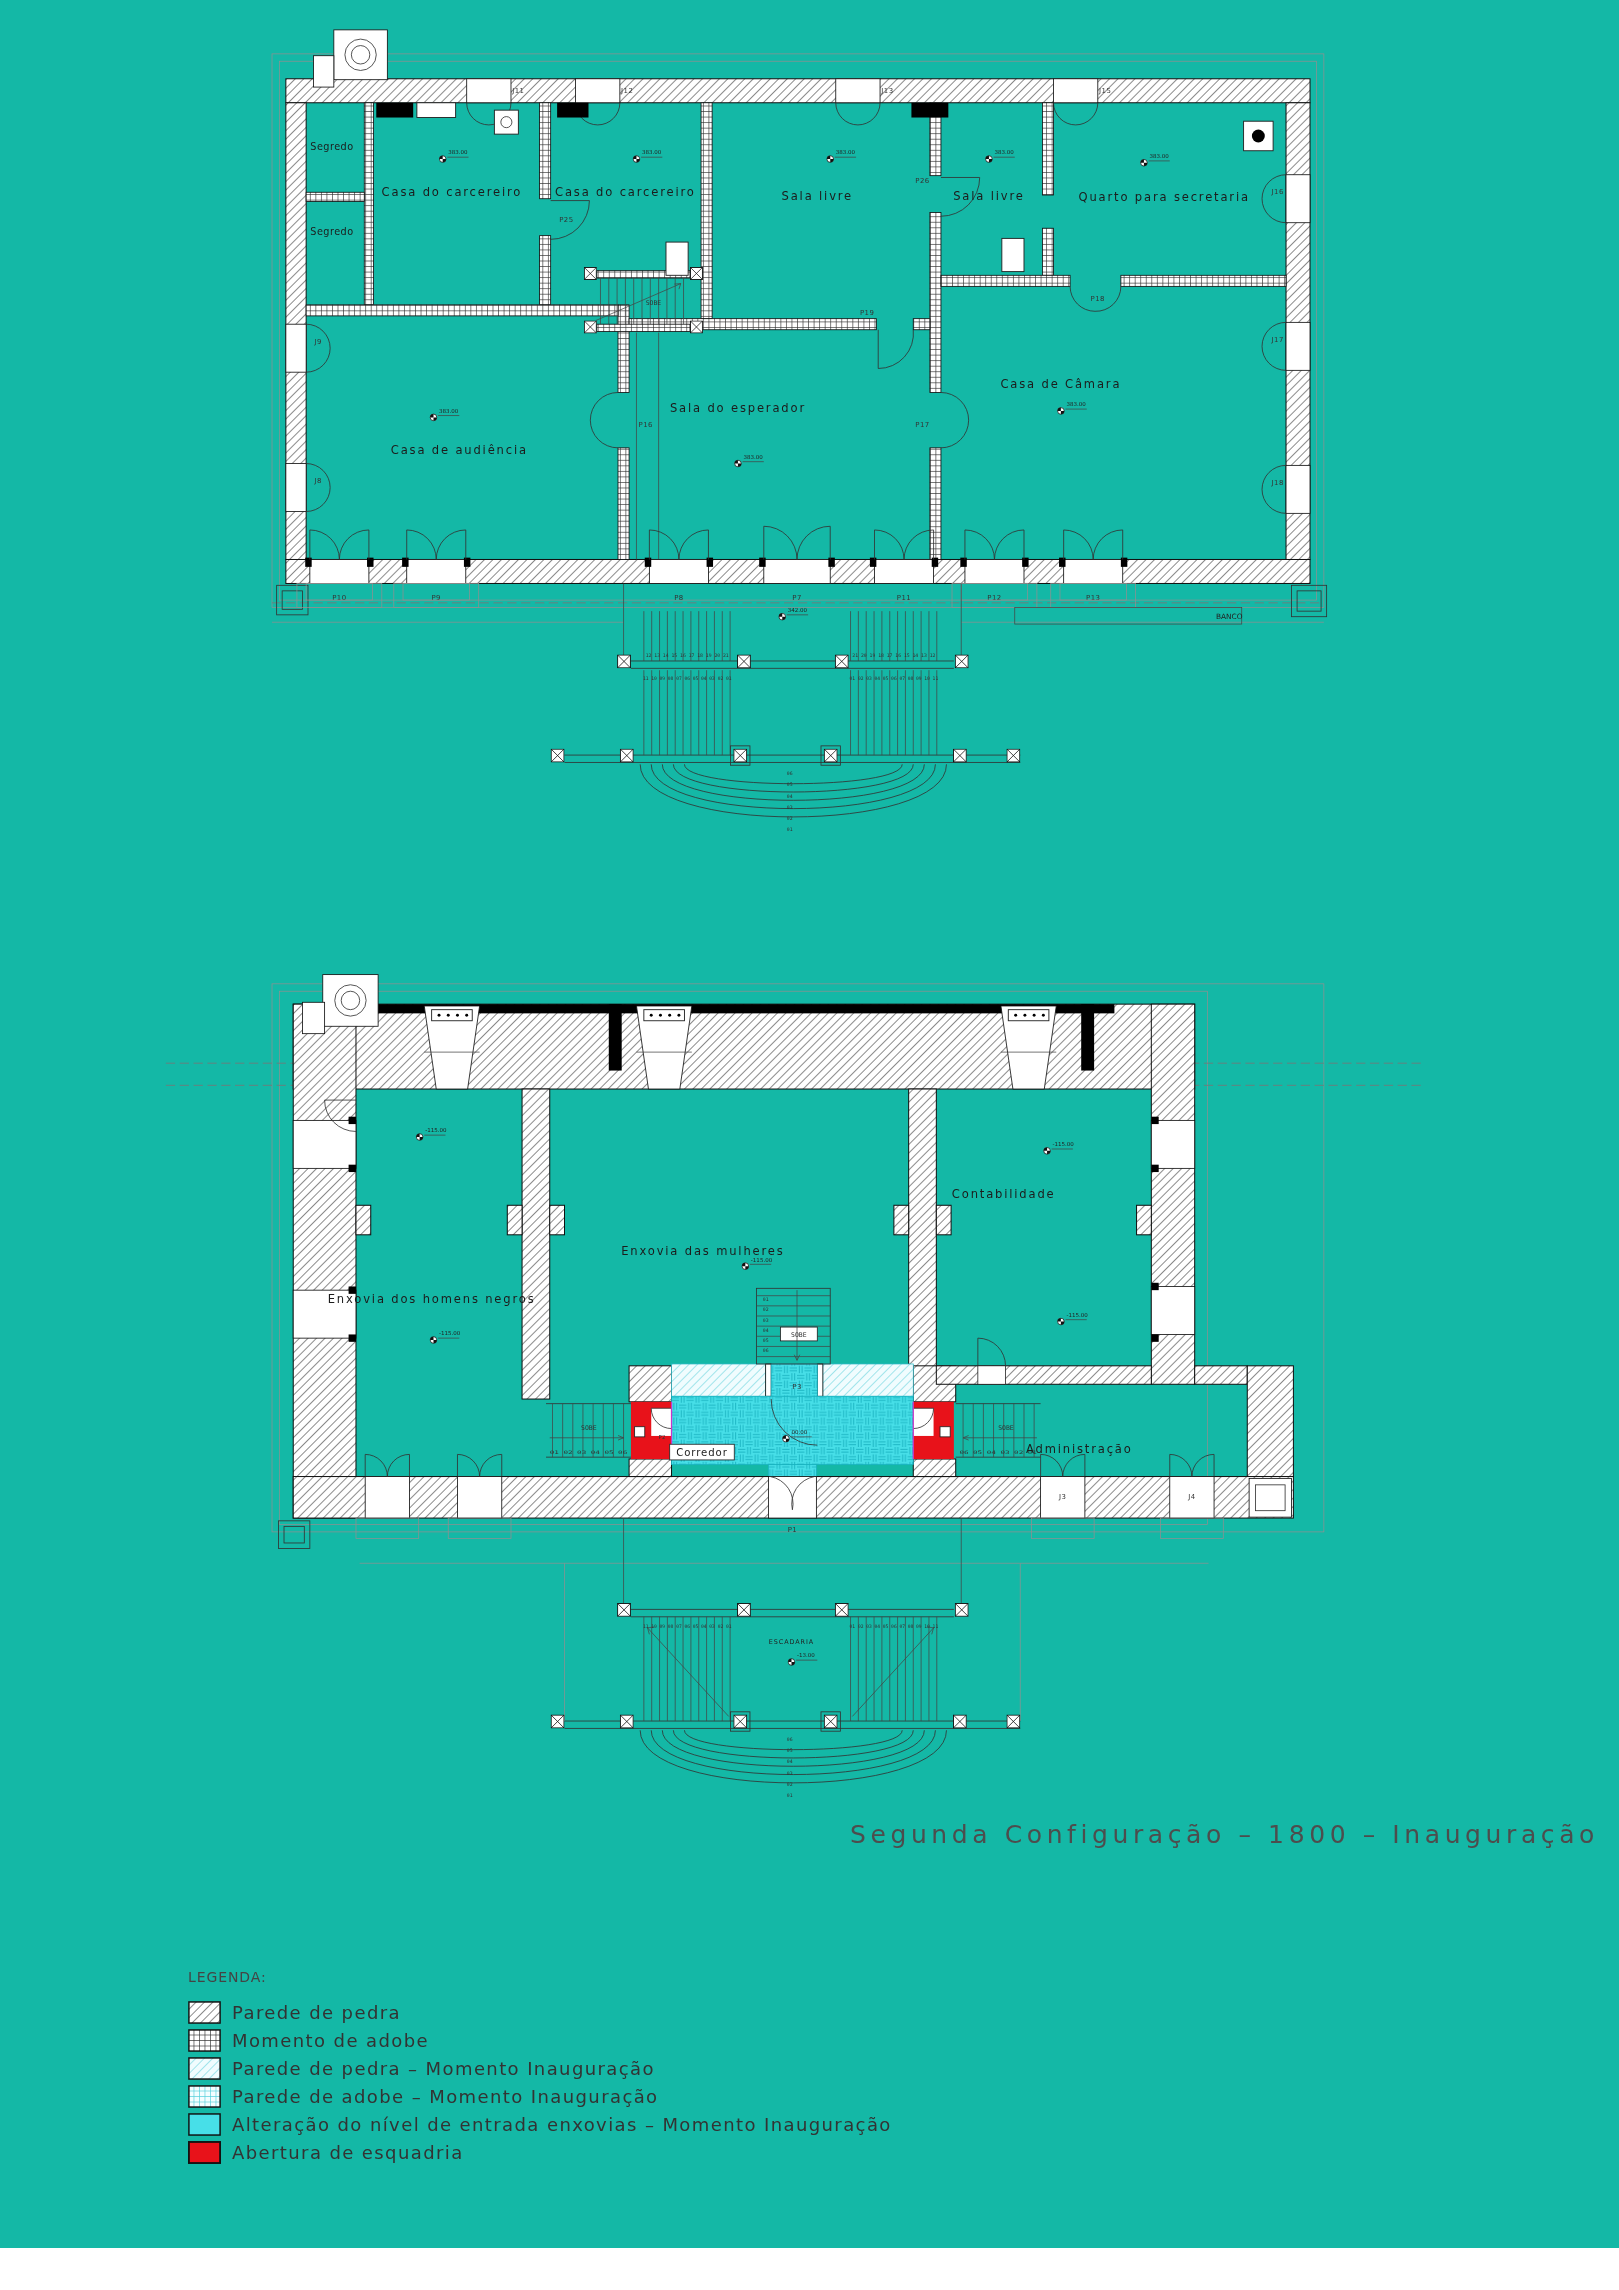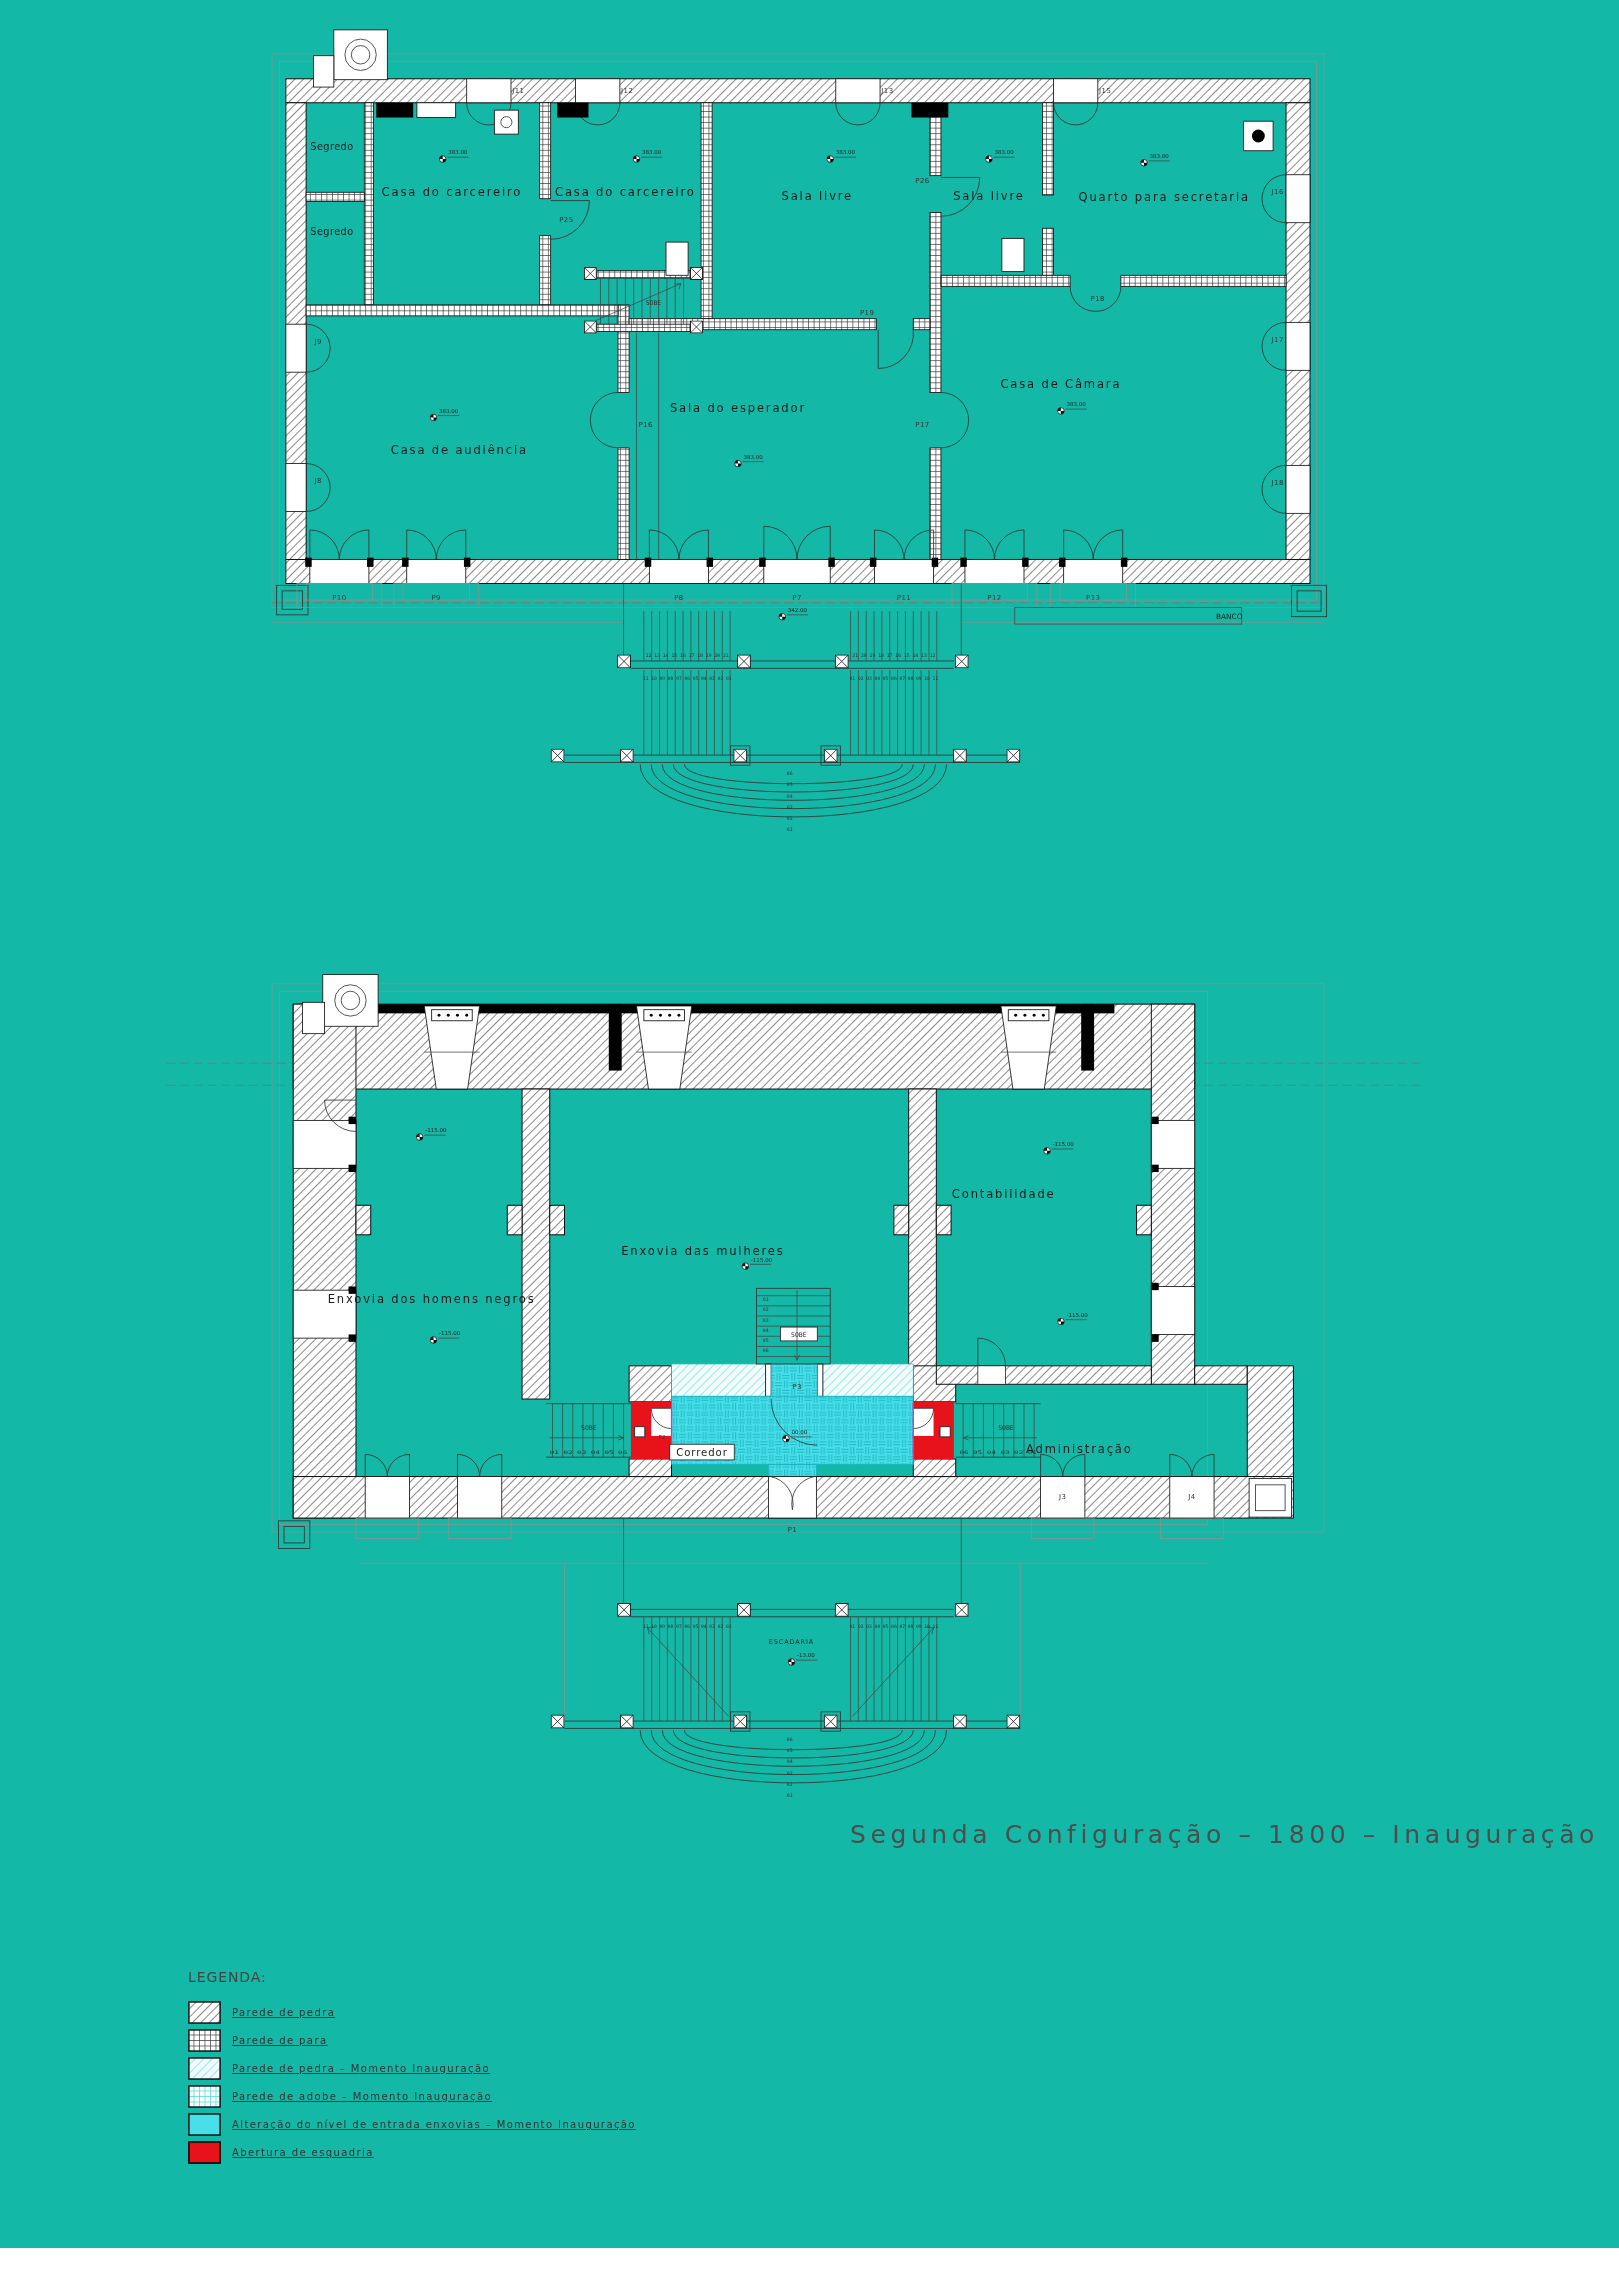--- a/index.html
+++ b/index.html
@@ -24,21 +24,21 @@
   .sm {font-size:7.5px;fill:#333;text-anchor:middle;letter-spacing:.5px;}
   .num{font-size:5.2px;fill:#333;font-family:"DejaVu Sans Mono","DejaVu Sans",monospace;}
   .lvt{font-size:6px;fill:#222;}
   .box{fill:#fff;stroke:#222;stroke-width:.9;}
   #title{position:absolute;left:0;top:1820px;width:1599px;text-align:right;
          font-size:25px;letter-spacing:4.6px;color:#4d4d4d;}
   #legend{position:absolute;left:188px;top:1969px;color:#333;}
   #legend .hd{font-size:14px;letter-spacing:0.9px;margin-bottom:13px;color:#444;}
   .lrow{display:flex;align-items:center;height:28px;}
   .lrow svg{position:static;flex:0 0 auto;margin-right:11px;}
-  .lrow span{font-size:10px;letter-spacing:1.4px;text-decoration:underline;}
+  .lrow span{font-size:18px;letter-spacing:1.4px;}
 </style>
 </head>
 <body>
 
 <div id="page">
 
 <svg width="0" height="0">
   <defs>
     <pattern id="patStone" width="6.5" height="6.5" patternUnits="userSpaceOnUse" patternTransform="rotate(45)">
       <rect width="6.5" height="6.5" fill="#fff"></rect>
@@ -697,21 +697,21 @@
   <div class="lrow">
     <svg width="33" height="23" viewBox="0 0 36 25">
           <rect x="1" y="1" width="34" height="23" fill="url(#patStone)" stroke="#111" stroke-width="1.6"></rect>
         </svg>
     <span>Parede de pedra</span>
   </div>
   <div class="lrow">
     <svg width="33" height="23" viewBox="0 0 36 25">
           <rect x="1" y="1" width="34" height="23" fill="url(#patAdobe)" stroke="#111" stroke-width="1.6"></rect>
         </svg>
-    <span>Parede de para</span>
+    <span>Momento de adobe</span>
   </div>
   <div class="lrow">
     <svg width="33" height="23" viewBox="0 0 36 25">
           <rect x="1" y="1" width="34" height="23" fill="url(#patStoneCyan)" stroke="#111" stroke-width="1.6"></rect>
         </svg>
     <span>Parede de pedra – Momento Inauguração</span>
   </div>
   <div class="lrow">
     <svg width="33" height="23" viewBox="0 0 36 25">
           <rect x="1" y="1" width="34" height="23" fill="url(#patAdobeCyan)" stroke="#111" stroke-width="1.6"></rect>

